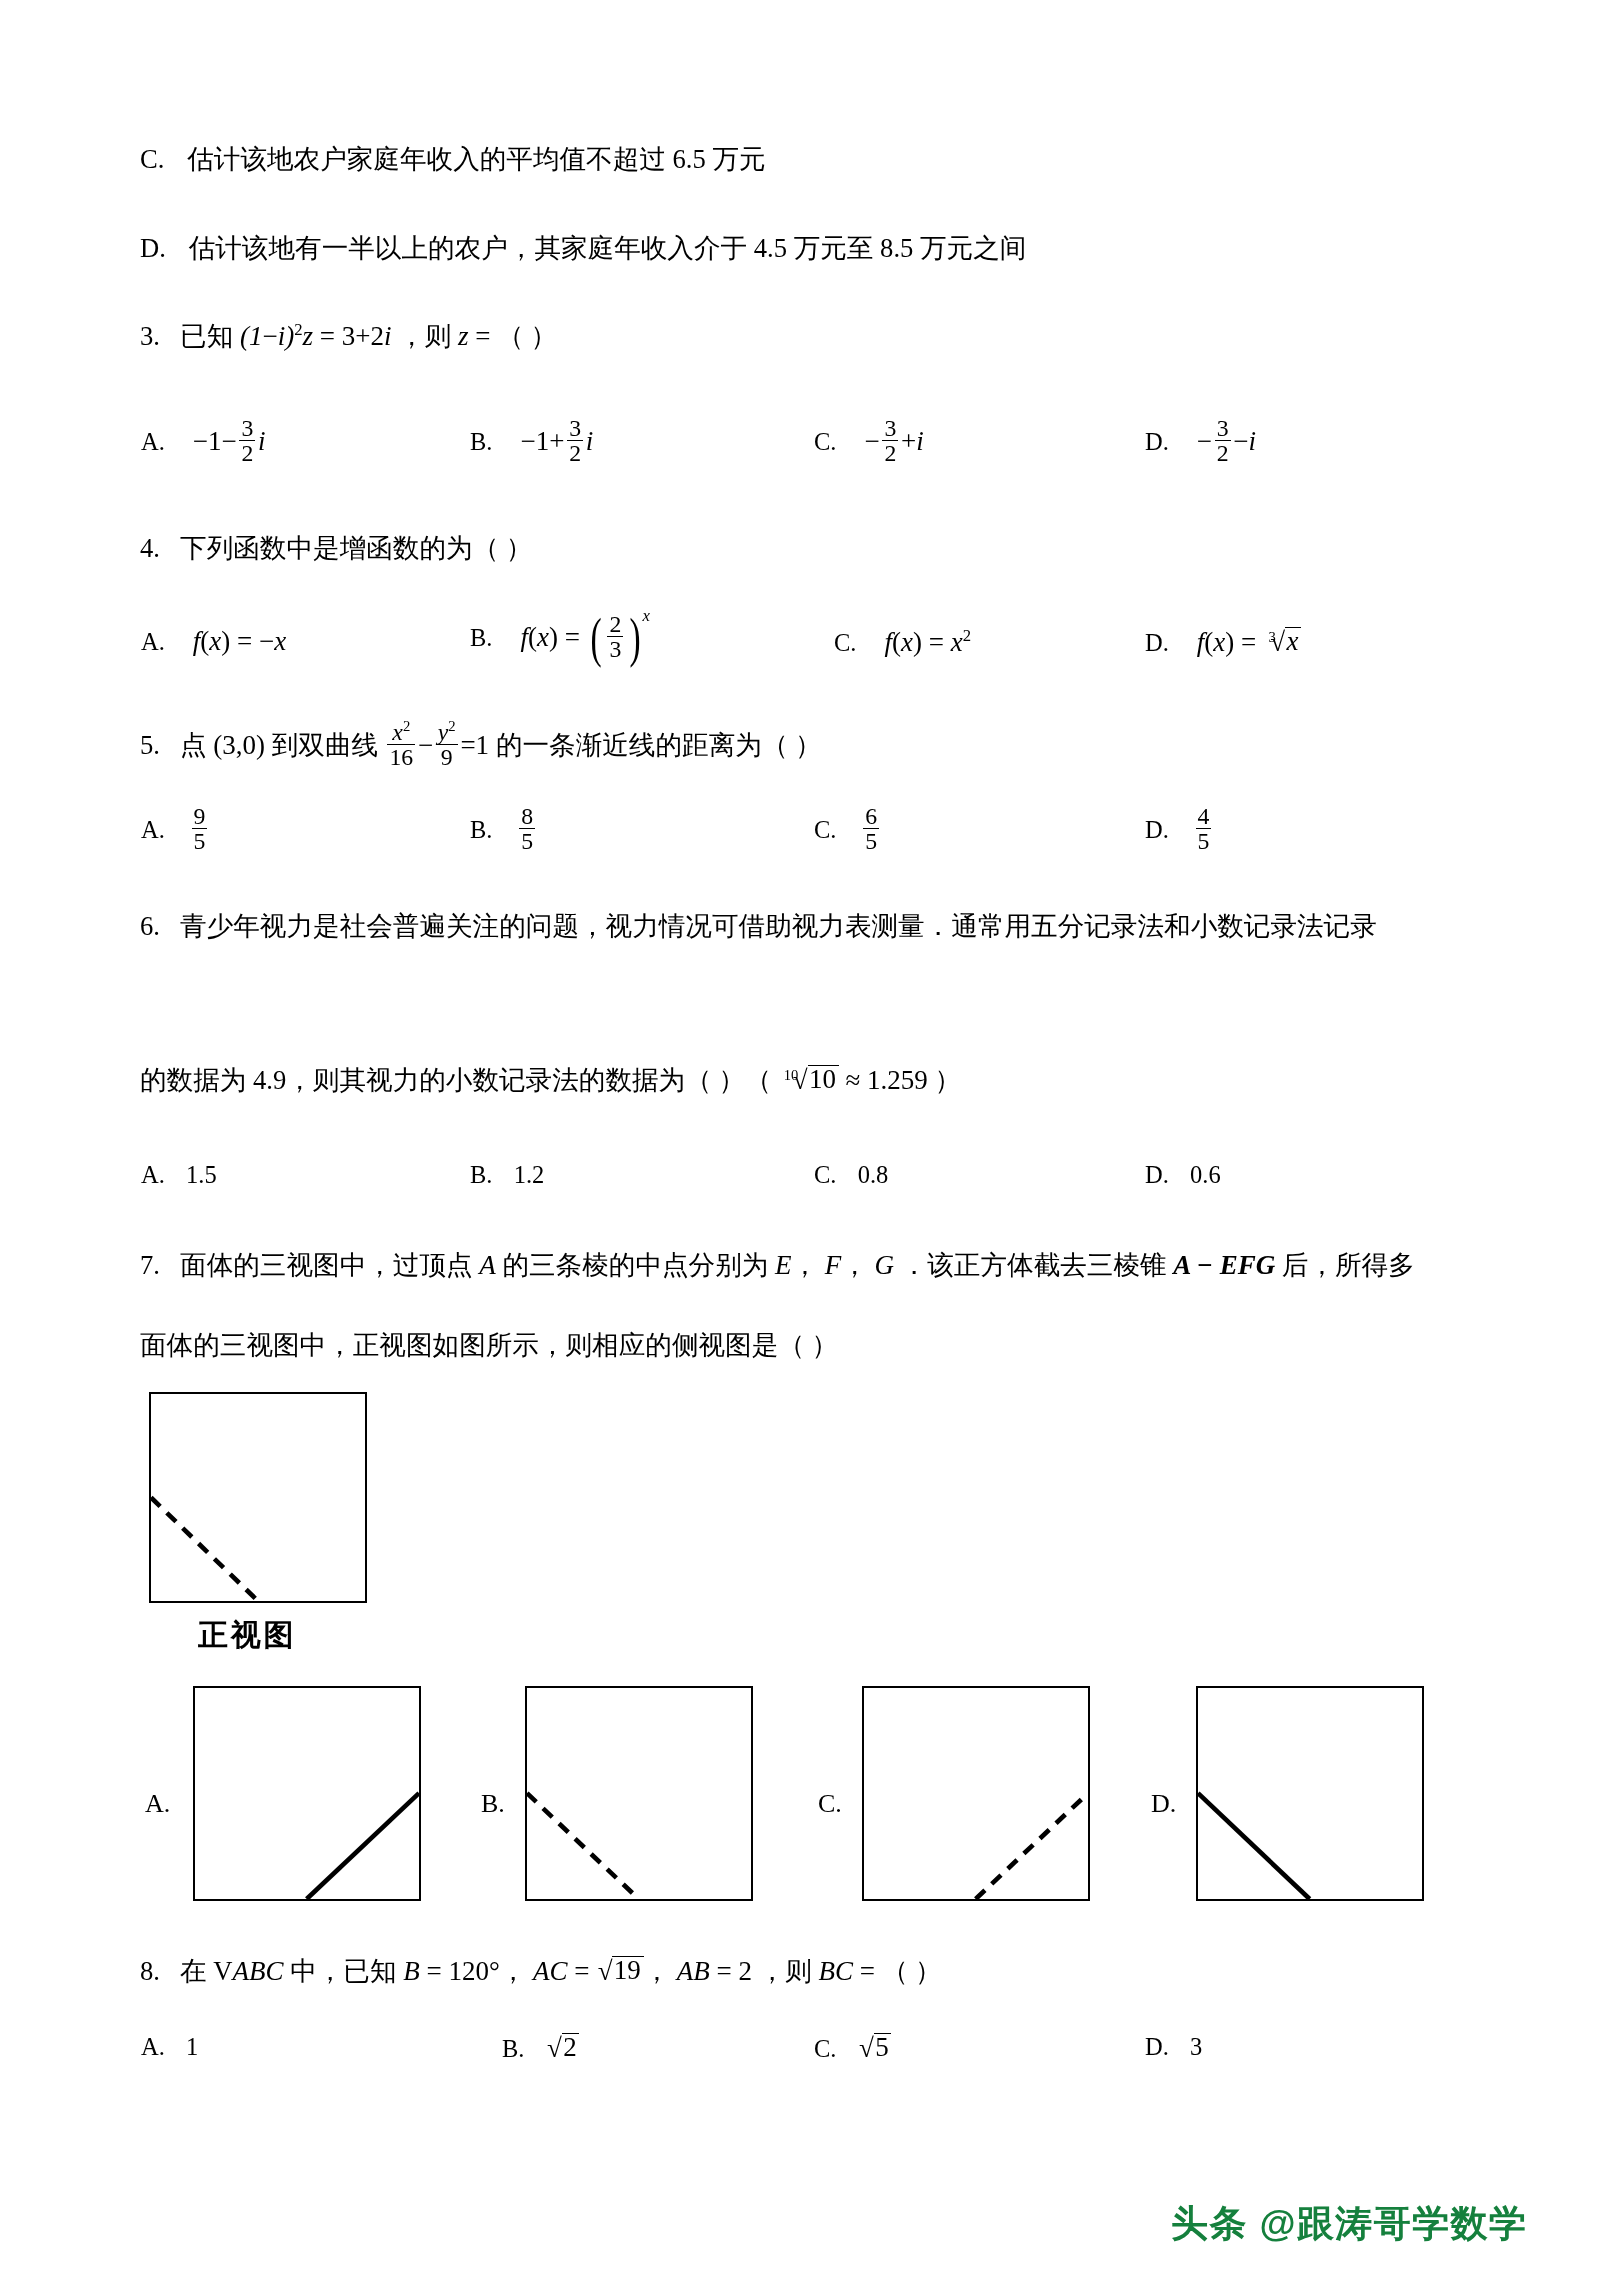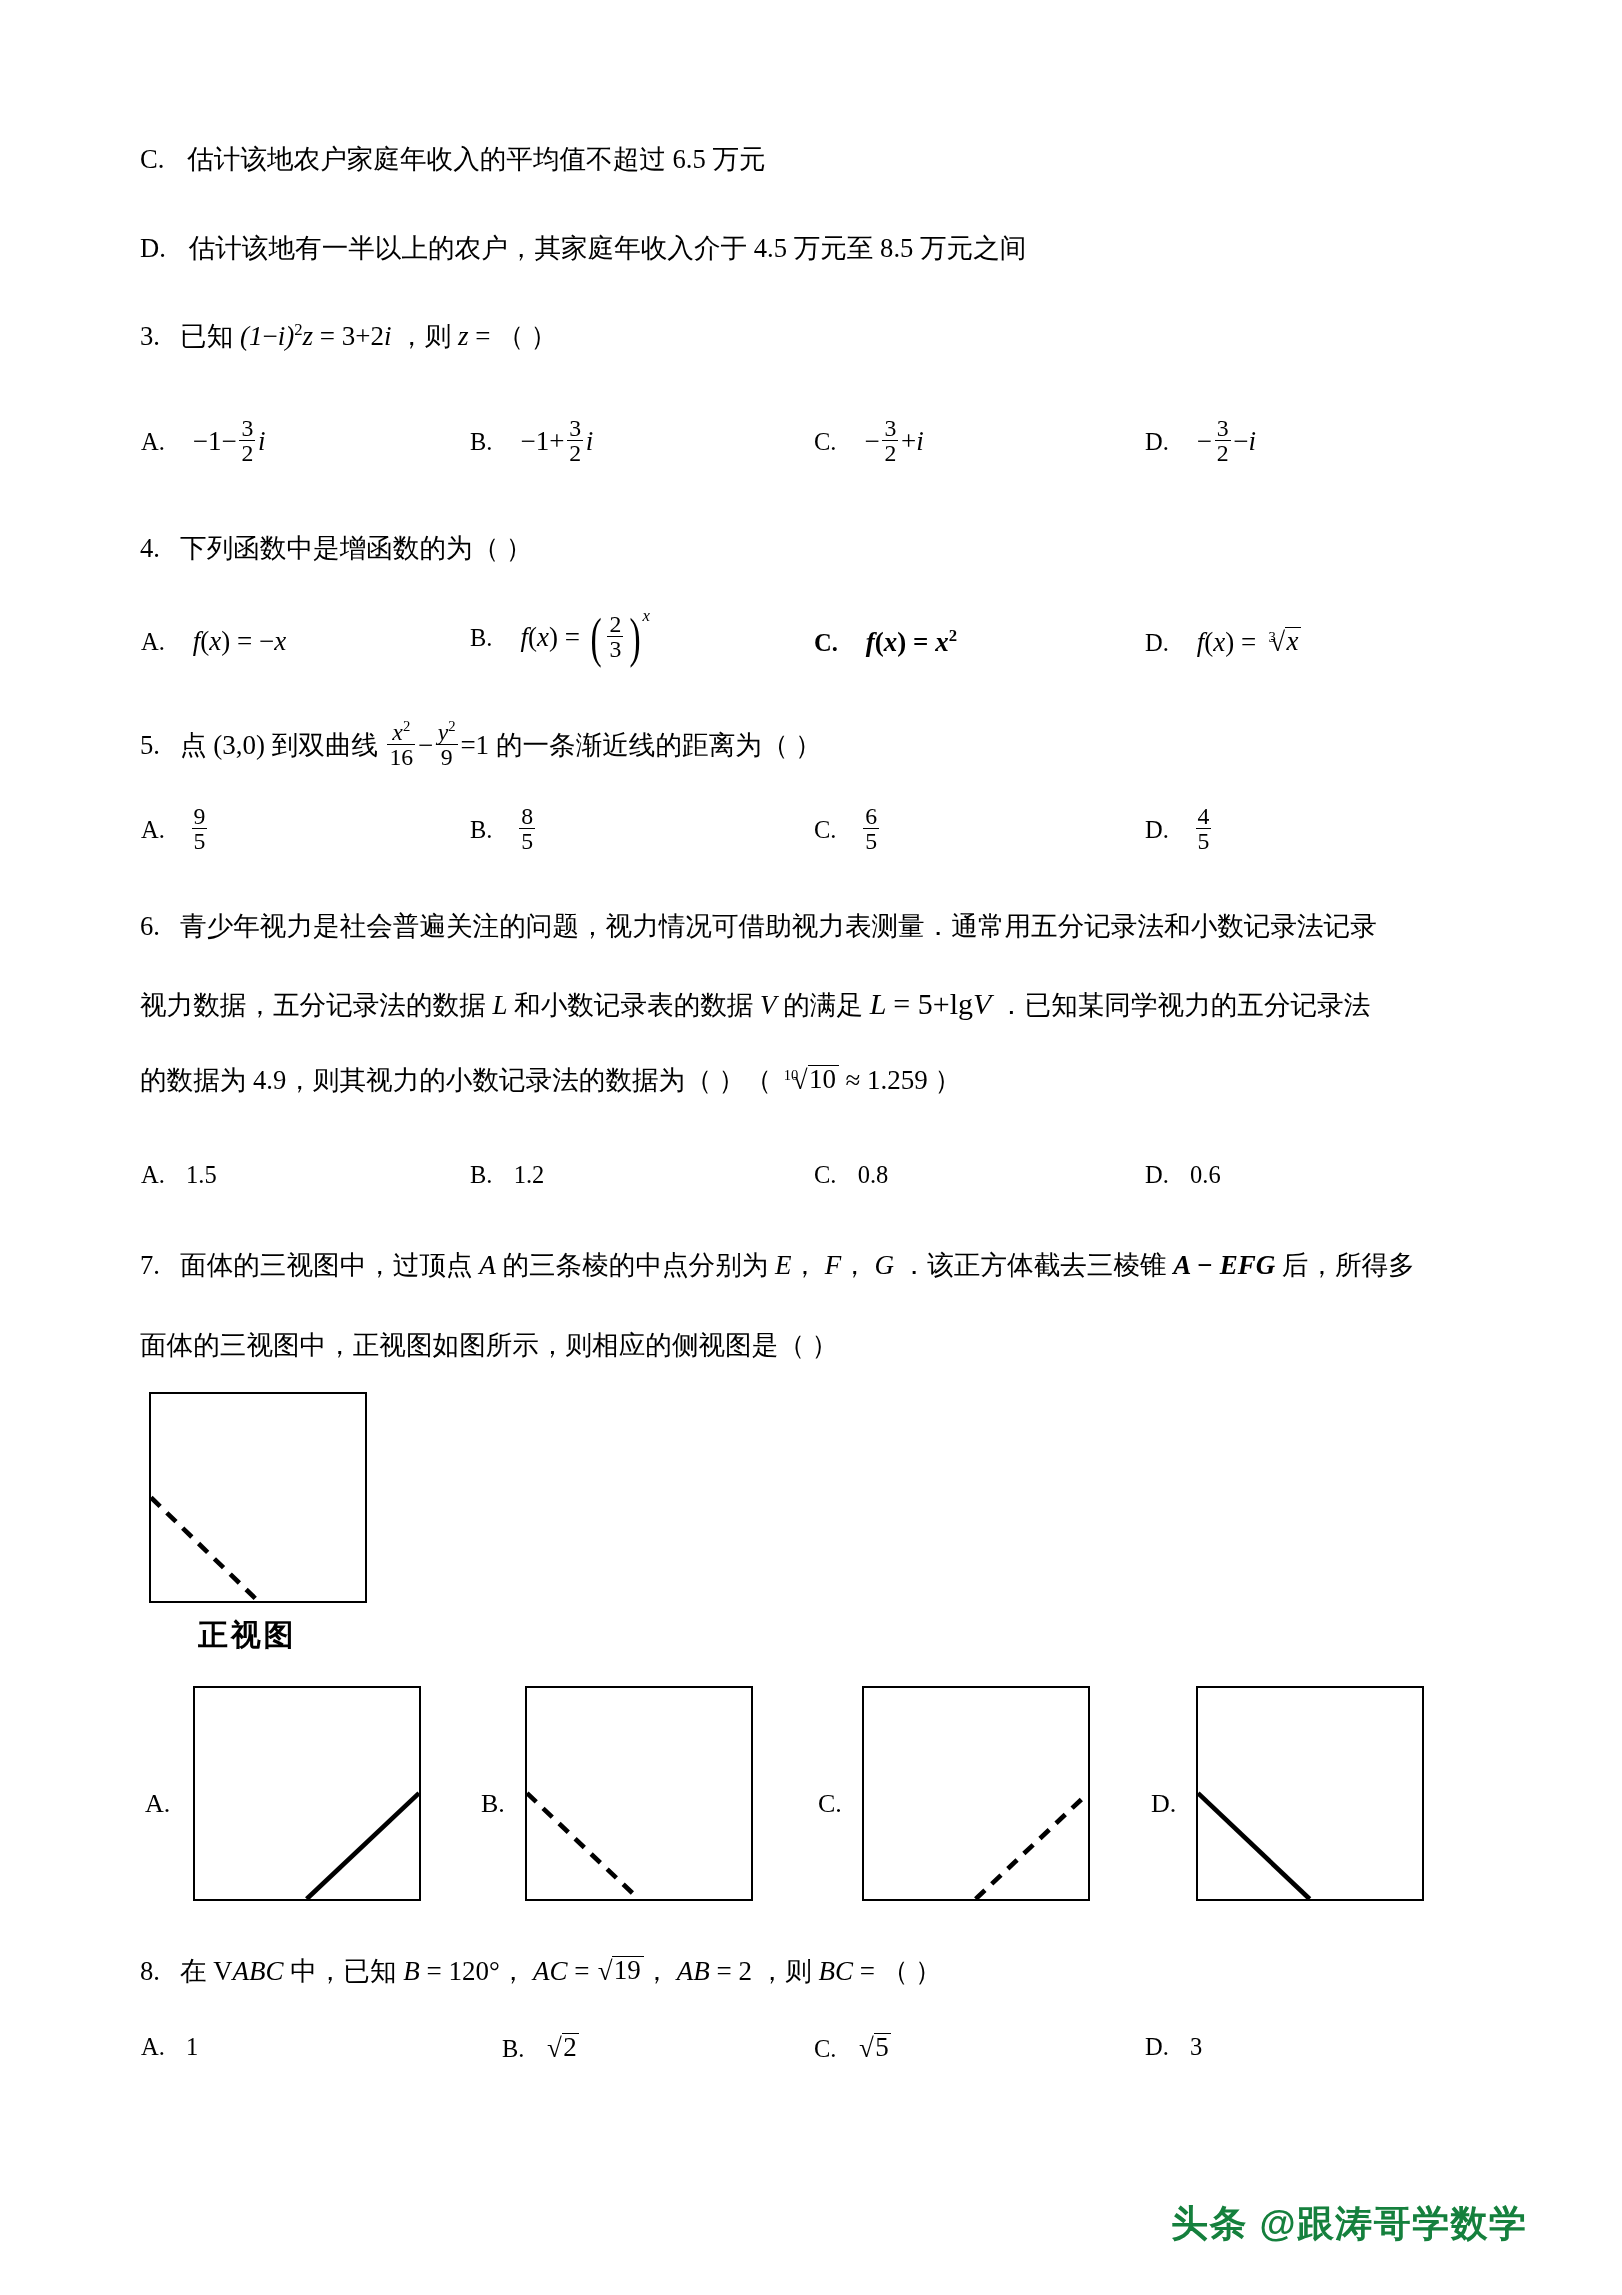--- a/index.html
+++ b/index.html
@@ -211,21 +211,21 @@
     <span style="display:inline-block;width:15px;"></span>
     <span class="math">f<span class="mathup">(</span>x<span class="mathup">)</span> <span class="mathup">=</span> <span class="mathup">−</span>x</span>
   </div>
   <div class="block" style="left:470px; top:613px;">
     <span class="label">B.</span>
     <span style="display:inline-block;width:15px;"></span>
     <span class="math">f<span class="mathup">(</span>x<span class="mathup">)</span> <span class="mathup">=</span>
       <span class="bigparen"><span class="pl">(</span><span class="inner"><span class="frac"><span class="num">2</span><span class="den">3</span></span></span><span class="pr">)</span><sup class="exp" style="position:relative;top:-0.9em;left:-1.4px;">x</sup></span>
     </span>
   </div>
-  <div class="block" style="left:814px; top:628px;font-weight:bold;">
+  <div class="block" style="left:834px; top:628px;">
     <span class="label">C.</span>
     <span style="display:inline-block;width:15px;"></span>
     <span class="math">f<span class="mathup">(</span>x<span class="mathup">)</span> <span class="mathup">=</span> x<sup class="expn">2</sup></span>
   </div>
   <div class="block" style="left:1145px; top:628px;">
     <span class="label">D.</span>
     <span style="display:inline-block;width:15px;"></span>
     <span class="math">f<span class="mathup">(</span>x<span class="mathup">)</span> <span class="mathup">=</span>
       <span class="rad"><span class="idx">3</span><span class="sign">√</span><span class="rnd">x</span></span>
     </span>
@@ -263,29 +263,20 @@
     <span style="display:inline-block;width:11px;"></span>
     <span class="math"><span class="frac"><span class="num">4</span><span class="den">5</span></span></span>
   </div>
 
   <div class="block qtext" style="left:140px; top:913px;">
     <span>6.</span>
     <span style="display:inline-block;width:6.8px;"></span>
     <span>青少年视力是社会普遍关注的问题，视力情况可借助视力表测量．通常用五分记录法和小数记录法记录</span>
   </div>
 
-  <div class="block qtext" style="left:140px; top:989px;">
-    <span>视力数据，五分记录法的数据</span>
-    <span class="math">L</span>
-    <span>和小数记录表的数据</span>
-    <span class="math">V</span>
-    <span>的满足</span>
-    <span class="math" style="font-size:30px;">L <span class="mathup">=</span> <span class="mathup">5</span><span class="mathup">+</span><span class="mathup">lg</span>V</span>
-    <span>．已知某同学视力的五分记录法</span>
-  </div>
 
   <div class="block qtext" style="left:140px; top:1066px;">
     <span>的数据为 4.9，则其视力的小数记录法的数据为（    ）（</span>
     <span class="math"><span class="rad"><span class="idx">10</span><span class="sign">√</span><span class="rnd" style="font-style:normal;">10</span></span> <span class="mathup">≈</span> <span class="mathup">1.259</span></span>
     <span>）</span>
   </div>
 
   <div class="block" style="left:141px; top:1162px;">
     <span class="label">A.</span>
     <span style="display:inline-block;width:8.2px;"></span>

